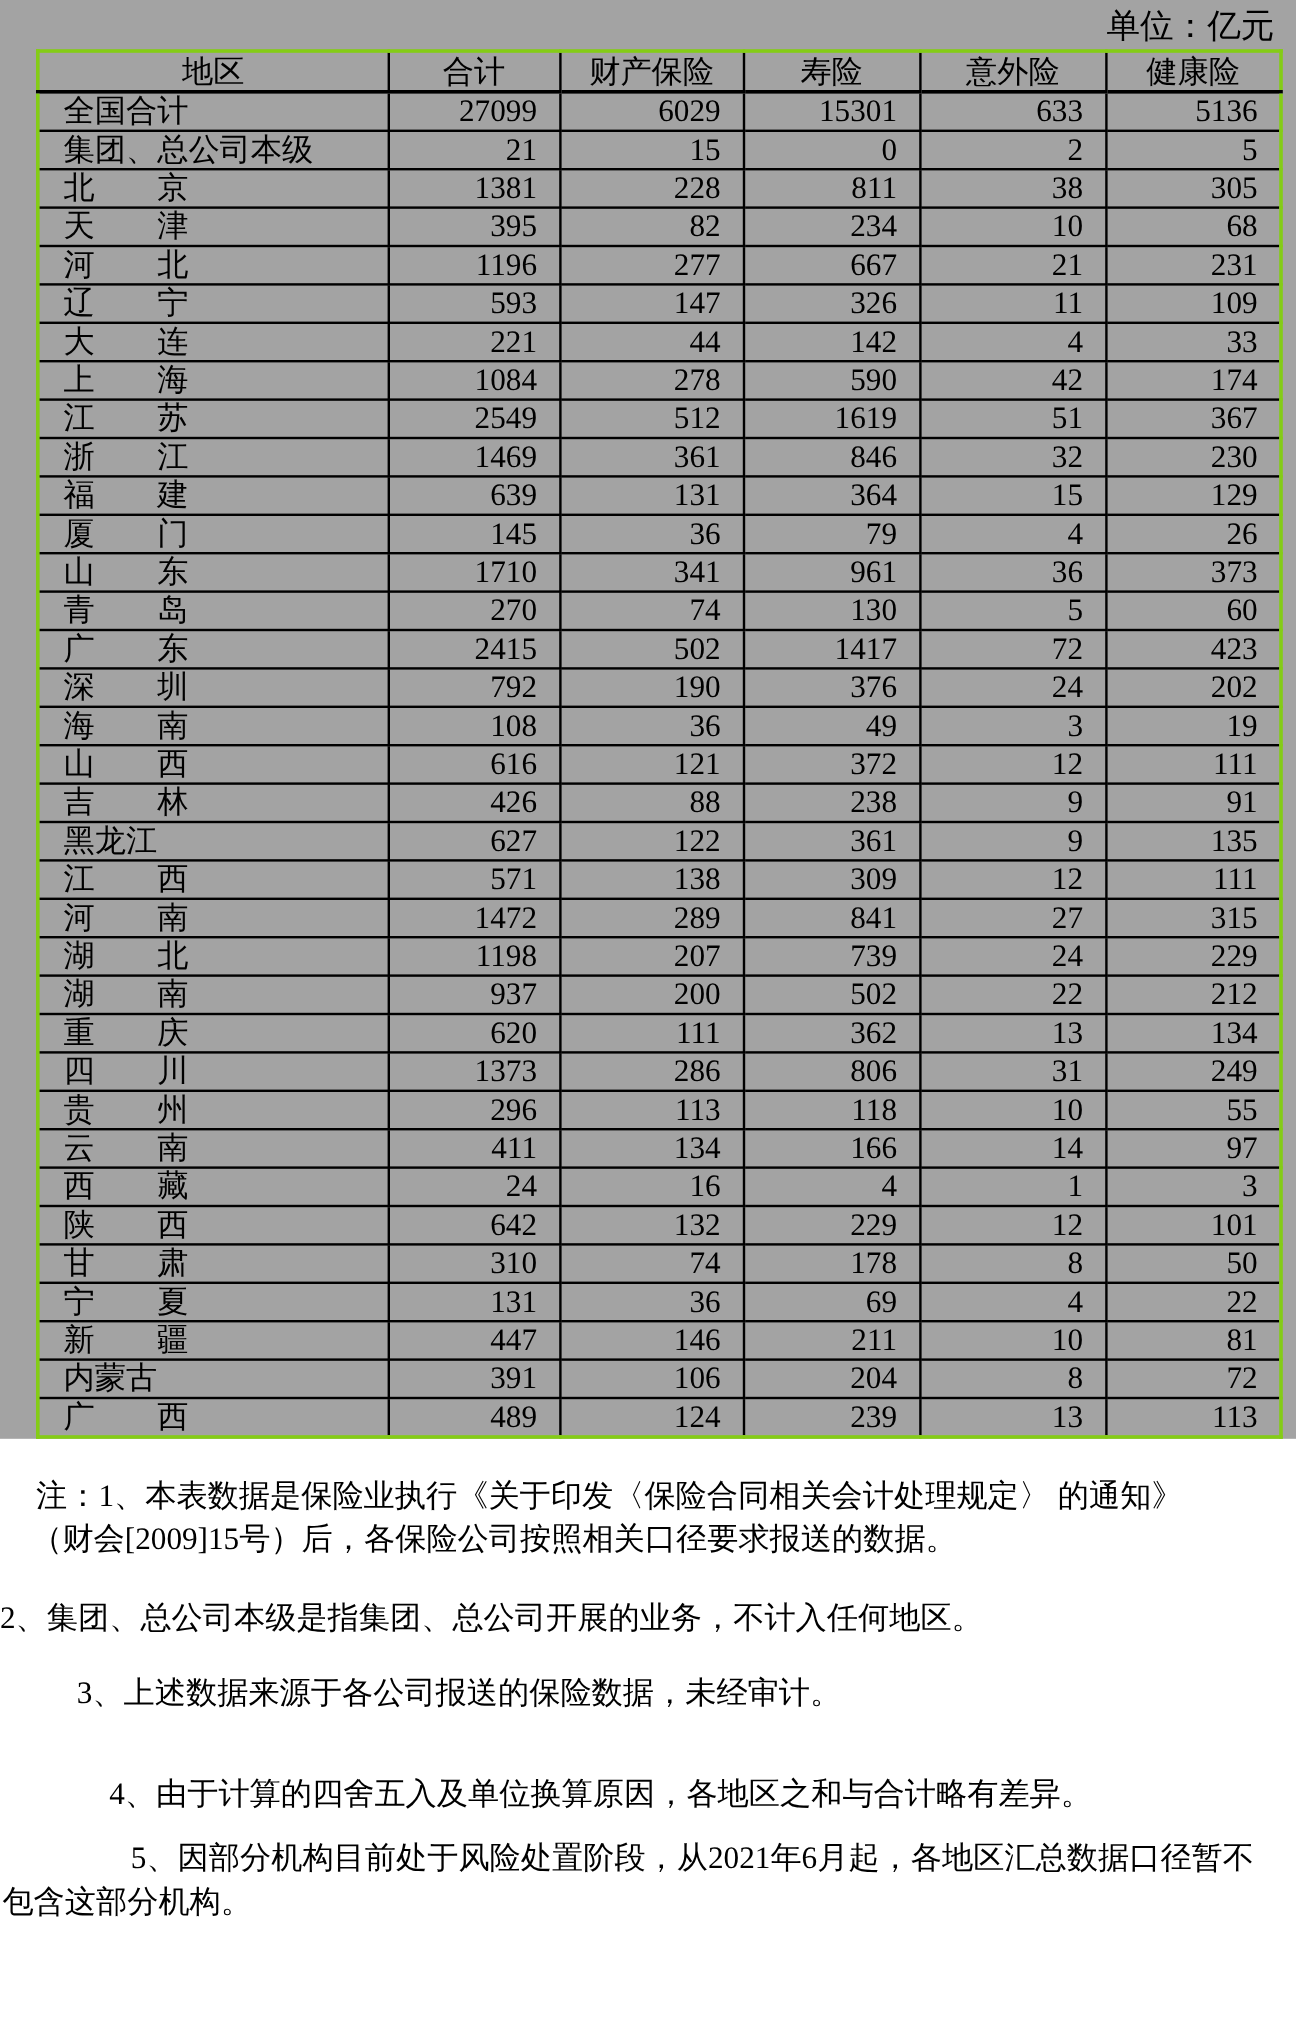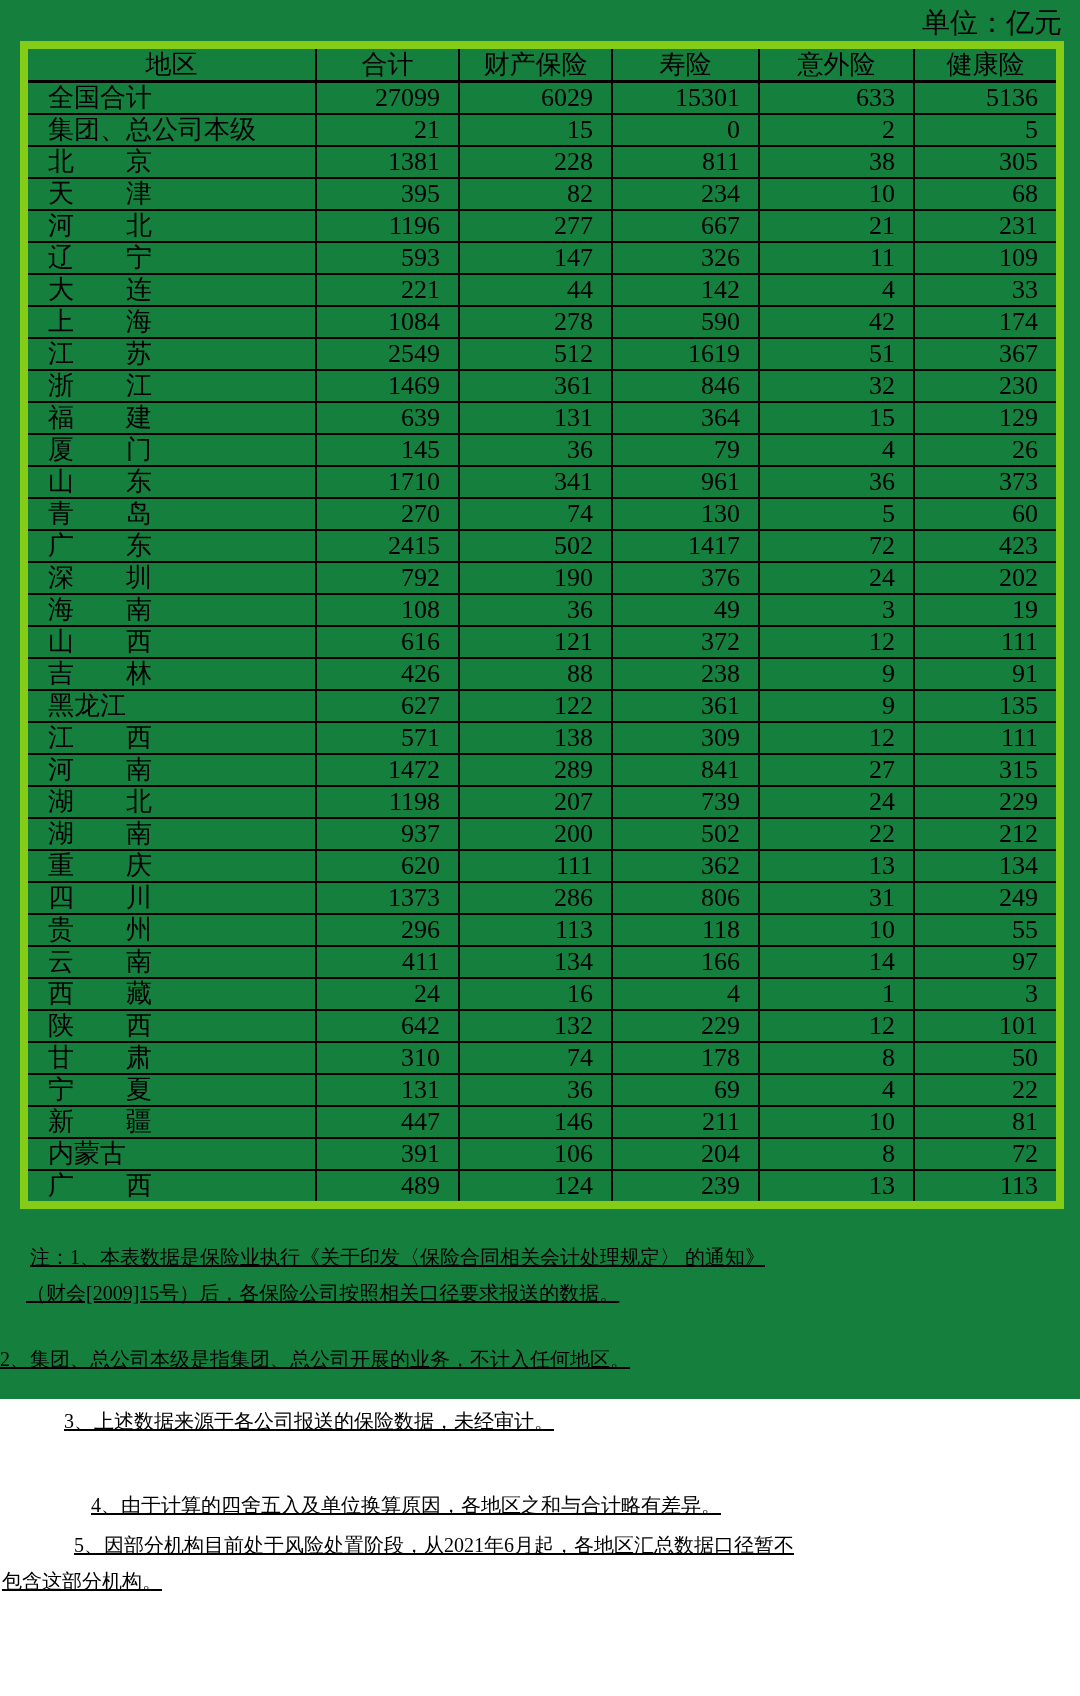--- a/index.html
+++ b/index.html
@@ -8,36 +8,36 @@
     background: #ffffff;
     width: 1080px;
     height: 1696px;
     overflow: hidden;
     font-family: "Liberation Serif", "DejaVu Serif", serif;
     color: #000000;
   }
   .page {
     position: relative;
     width: 1080px;
-    height: 1399px;
-    background: #15803d;
+    height: 1199px;
+    background: #a3a3a3;
   }
   .unit-label {
     text-align: right;
     padding: 5px 18px 0 0;
     font-size: 28px;
     line-height: 36px;
     height: 36px;
   }
   table.data-table {
-    margin-left: 20px;
+    margin-left: 30px;
     border-collapse: collapse;
     table-layout: fixed;
     width: 1036px;
-    border: 8px solid #84cc16;
+    border: 3px solid #84cc16;
   }
   table.data-table th,
   table.data-table td {
     border: 2px solid #000000;
     font-size: 26px;
     font-weight: normal;
     height: 30px;
     line-height: 30px;
     padding: 0;
     overflow: hidden;
@@ -50,33 +50,32 @@
   }
   table.data-table td.region {
     text-align: left;
     padding-left: 20px;
   }
   table.data-table td.num {
     text-align: right;
     padding-right: 18px;
   }
   .notes {
-    font-size: 20px;
-    text-decoration: underline;
+    font-size: 26px;
   }
   .note-line {
     line-height: 36px;
     white-space: nowrap;
   }
   .n-note1  { margin-left: 30px; margin-top: 30px; }
   .n-note1b { margin-left: 26px; }
   .n-note2  { margin-top: 30px; }
   .n-note3  { margin-left: 64px; margin-top: 26px; }
   .n-note4  { margin-left: 91px; margin-top: 48px; }
-  .n-note5  { margin-left: 74px; margin-top: 4px; }
+  .n-note5  { margin-left: 74px; margin-top: 18px; text-align: center; }
   .n-note5b { margin-left: 2px; }
 </style>
 </head>
 <body>
 
 <div class="page">
 
   <div class="unit-label">单位：亿元</div>
 
   <table class="data-table">

